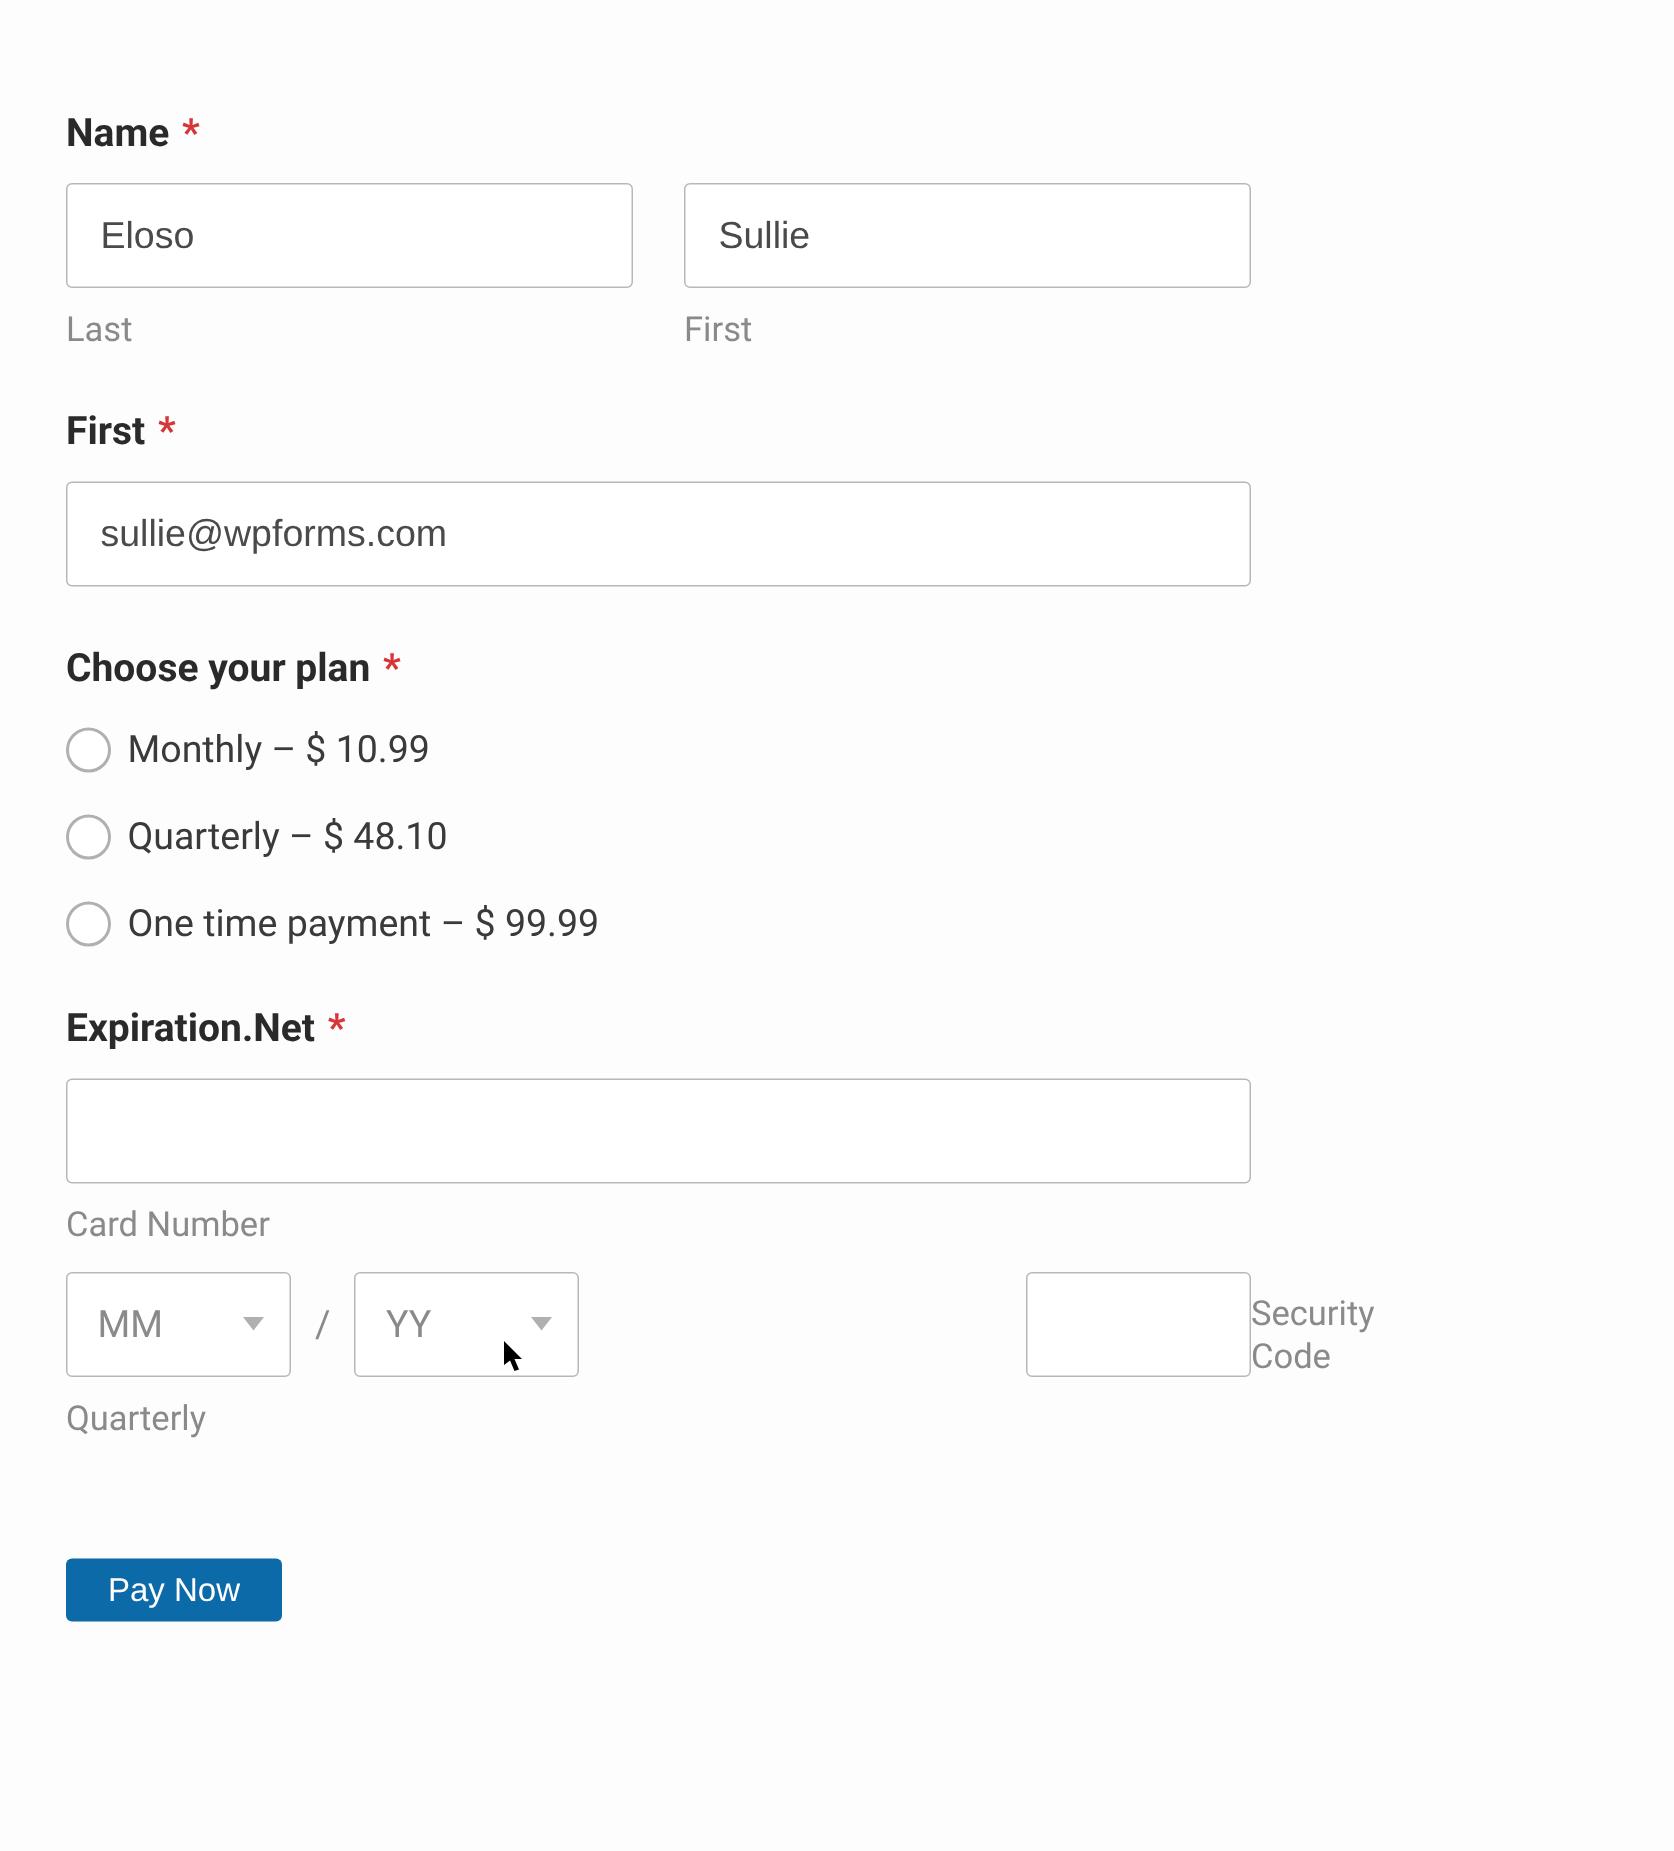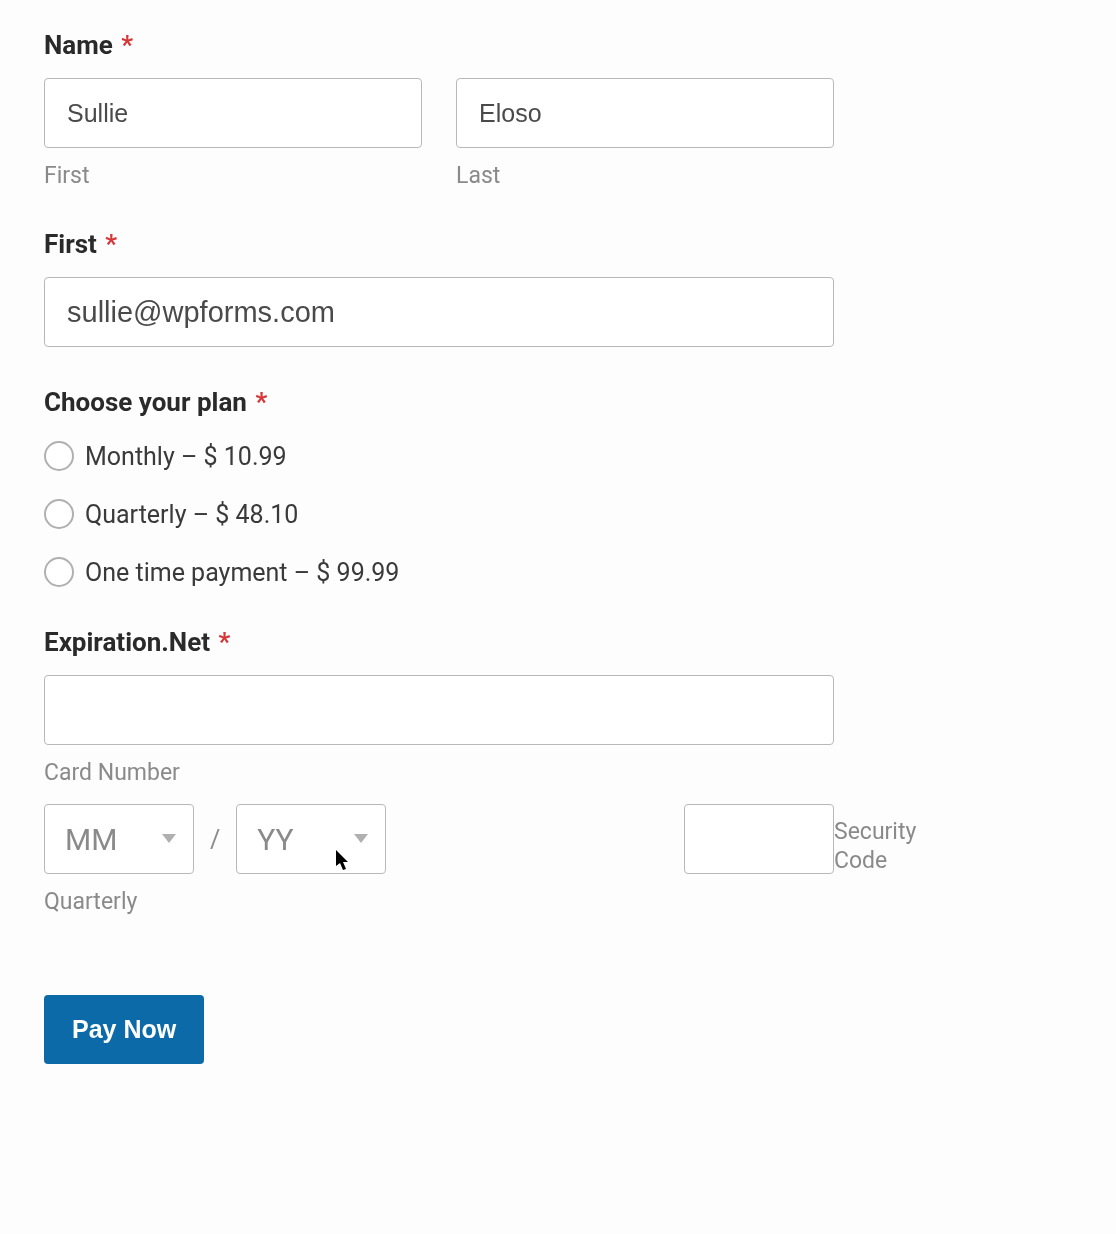--- a/index.html
+++ b/index.html
@@ -50,21 +50,21 @@
       font-size: 23px;
       color: #8a8a8a;
       margin-top: 14px;
     }
     .email-input {
       width: 790px;
       height: 70px;
       border: 1px solid #b8b8b8;
       border-radius: 4px;
       padding: 17px 22px;
-      font-size: 29px;
+      font-size: 25px;
       color: #4a4a4a;
       background: #fff;
     }
     .radio-list {
       display: flex;
       flex-direction: column;
       gap: 28px;
       margin-top: 24px;
     }
     .radio-item {
@@ -115,21 +115,21 @@
       width: 150px;
       height: 70px;
     }
     .select-box {
       width: 100%;
       height: 100%;
       border: 1px solid #b8b8b8;
       border-radius: 4px;
       background: #fff;
       padding: 0 40px 0 20px;
-      font-size: 30px;
+      font-size: 25px;
       color: #8a8a8a;
       appearance: none;
       cursor: pointer;
       display: flex;
       align-items: center;
     }
     .select-caret {
       position: absolute;
       right: 18px;
       top: 50%;
@@ -166,59 +166,60 @@
       font-size: 23px;
       color: #8a8a8a;
       margin-top: 14px;
       line-height: 1.25;
     }
     .submit-btn {
       background: #0d6aa8;
       color: #fff;
       border: none;
       border-radius: 4px;
-      font-size: 25px;
-      font-weight: 700;
-      padding: 20px 28px;
+      font-size: 22px;
+      font-weight: 400;
+      padding: 8px 28px;
       cursor: pointer;
       margin-top: 40px;
     }
     .cursor-arrow {
       position: absolute;
       left: 292px;
       top: 820px;
       pointer-events: none;
     }
     .cursor-arrow svg {
       width: 16px;
       height: 22px;
     }
     .form-wrap {
       position: relative;
+      margin-top: 44px;
     }
   </style>
 </head>
 <body>
 
 <div class="form-wrap">
 
   
   <div class="field-group">
     <label class="field-label">
       <span>Name</span>
       <span class="required">*</span>
     </label>
     <div class="name-row">
       <div class="name-col">
+        <input type="text" class="text-input" value="Eloso" style="">
+        <span class="sublabel">Last</span>
+      </div>
+      <div class="name-col">
         <input type="text" class="text-input" value="Sullie" style="">
         <span class="sublabel">First</span>
-      </div>
-      <div class="name-col">
-        <input type="text" class="text-input" value="Eloso" style="">
-        <span class="sublabel">Last</span>
       </div>
     </div>
   </div>
 
   
   <div class="field-group">
     <label class="field-label">
       <span>First</span>
       <span class="required">*</span>
     </label>

